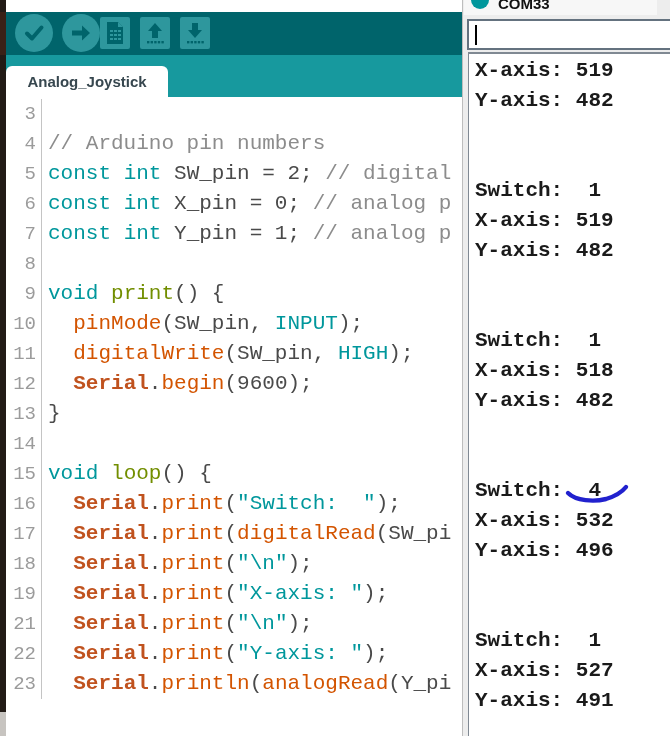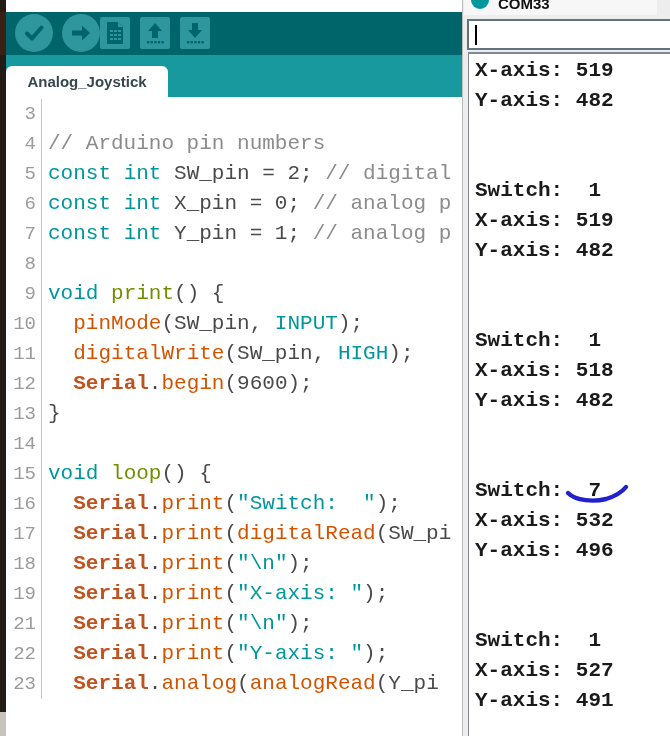--- a/index.html
+++ b/index.html
@@ -159,21 +159,21 @@
         <div class="cl"><span class="ln">12</span><span class="cc"><span class="t-p">  </span><span class="t-S">Serial</span><span class="t-p">.</span><span class="t-f">begin</span><span class="t-p">(9600);</span></span></div>
         <div class="cl"><span class="ln">13</span><span class="cc"><span class="t-p">}</span></span></div>
         <div class="cl"><span class="ln">14</span><span class="cc"></span></div>
         <div class="cl"><span class="ln">15</span><span class="cc"><span class="t-k">void</span><span class="t-p"> </span><span class="t-d">loop</span><span class="t-p">() {</span></span></div>
         <div class="cl"><span class="ln">16</span><span class="cc"><span class="t-p">  </span><span class="t-S">Serial</span><span class="t-p">.</span><span class="t-f">print</span><span class="t-p">(</span><span class="t-s">"Switch:  "</span><span class="t-p">);</span></span></div>
         <div class="cl"><span class="ln">17</span><span class="cc"><span class="t-p">  </span><span class="t-S">Serial</span><span class="t-p">.</span><span class="t-f">print</span><span class="t-p">(</span><span class="t-f">digitalRead</span><span class="t-p">(SW_pi</span></span></div>
         <div class="cl"><span class="ln">18</span><span class="cc"><span class="t-p">  </span><span class="t-S">Serial</span><span class="t-p">.</span><span class="t-f">print</span><span class="t-p">(</span><span class="t-s">"\n"</span><span class="t-p">);</span></span></div>
         <div class="cl"><span class="ln">19</span><span class="cc"><span class="t-p">  </span><span class="t-S">Serial</span><span class="t-p">.</span><span class="t-f">print</span><span class="t-p">(</span><span class="t-s">"X-axis: "</span><span class="t-p">);</span></span></div>
         <div class="cl"><span class="ln">21</span><span class="cc"><span class="t-p">  </span><span class="t-S">Serial</span><span class="t-p">.</span><span class="t-f">print</span><span class="t-p">(</span><span class="t-s">"\n"</span><span class="t-p">);</span></span></div>
         <div class="cl"><span class="ln">22</span><span class="cc"><span class="t-p">  </span><span class="t-S">Serial</span><span class="t-p">.</span><span class="t-f">print</span><span class="t-p">(</span><span class="t-s">"Y-axis: "</span><span class="t-p">);</span></span></div>
-        <div class="cl"><span class="ln">23</span><span class="cc"><span class="t-p">  </span><span class="t-S">Serial</span><span class="t-p">.</span><span class="t-f">analog</span><span class="t-p">(</span><span class="t-f">analogRead</span><span class="t-p">(Y_pi</span></span></div>
+        <div class="cl"><span class="ln">23</span><span class="cc"><span class="t-p">  </span><span class="t-S">Serial</span><span class="t-p">.</span><span class="t-f">println</span><span class="t-p">(</span><span class="t-f">analogRead</span><span class="t-p">(Y_pi</span></span></div>
       </div>
   </div>
 
   <div id="serial-monitor">
     <div id="sm-titlebar">
       <div id="sm-title-icon"></div>
       <div id="sm-title-text">COM33</div>
     </div>
     <div id="sm-input" title="">
       <div id="sm-cursor"></div>
@@ -186,21 +186,21 @@
         <div class="srow">Switch:  1</div>
         <div class="srow">X-axis: 519</div>
         <div class="srow">Y-axis: 482</div>
         <div class="srow"></div>
         <div class="srow"></div>
         <div class="srow">Switch:  1</div>
         <div class="srow">X-axis: 518</div>
         <div class="srow">Y-axis: 482</div>
         <div class="srow"></div>
         <div class="srow"></div>
-        <div class="srow">Switch:  7</div>
+        <div class="srow">Switch:  4</div>
         <div class="srow">X-axis: 532</div>
         <div class="srow">Y-axis: 496</div>
         <div class="srow"></div>
         <div class="srow"></div>
         <div class="srow">Switch:  1</div>
         <div class="srow">X-axis: 527</div>
         <div class="srow">Y-axis: 491</div>
       </div>
   </div>
 

